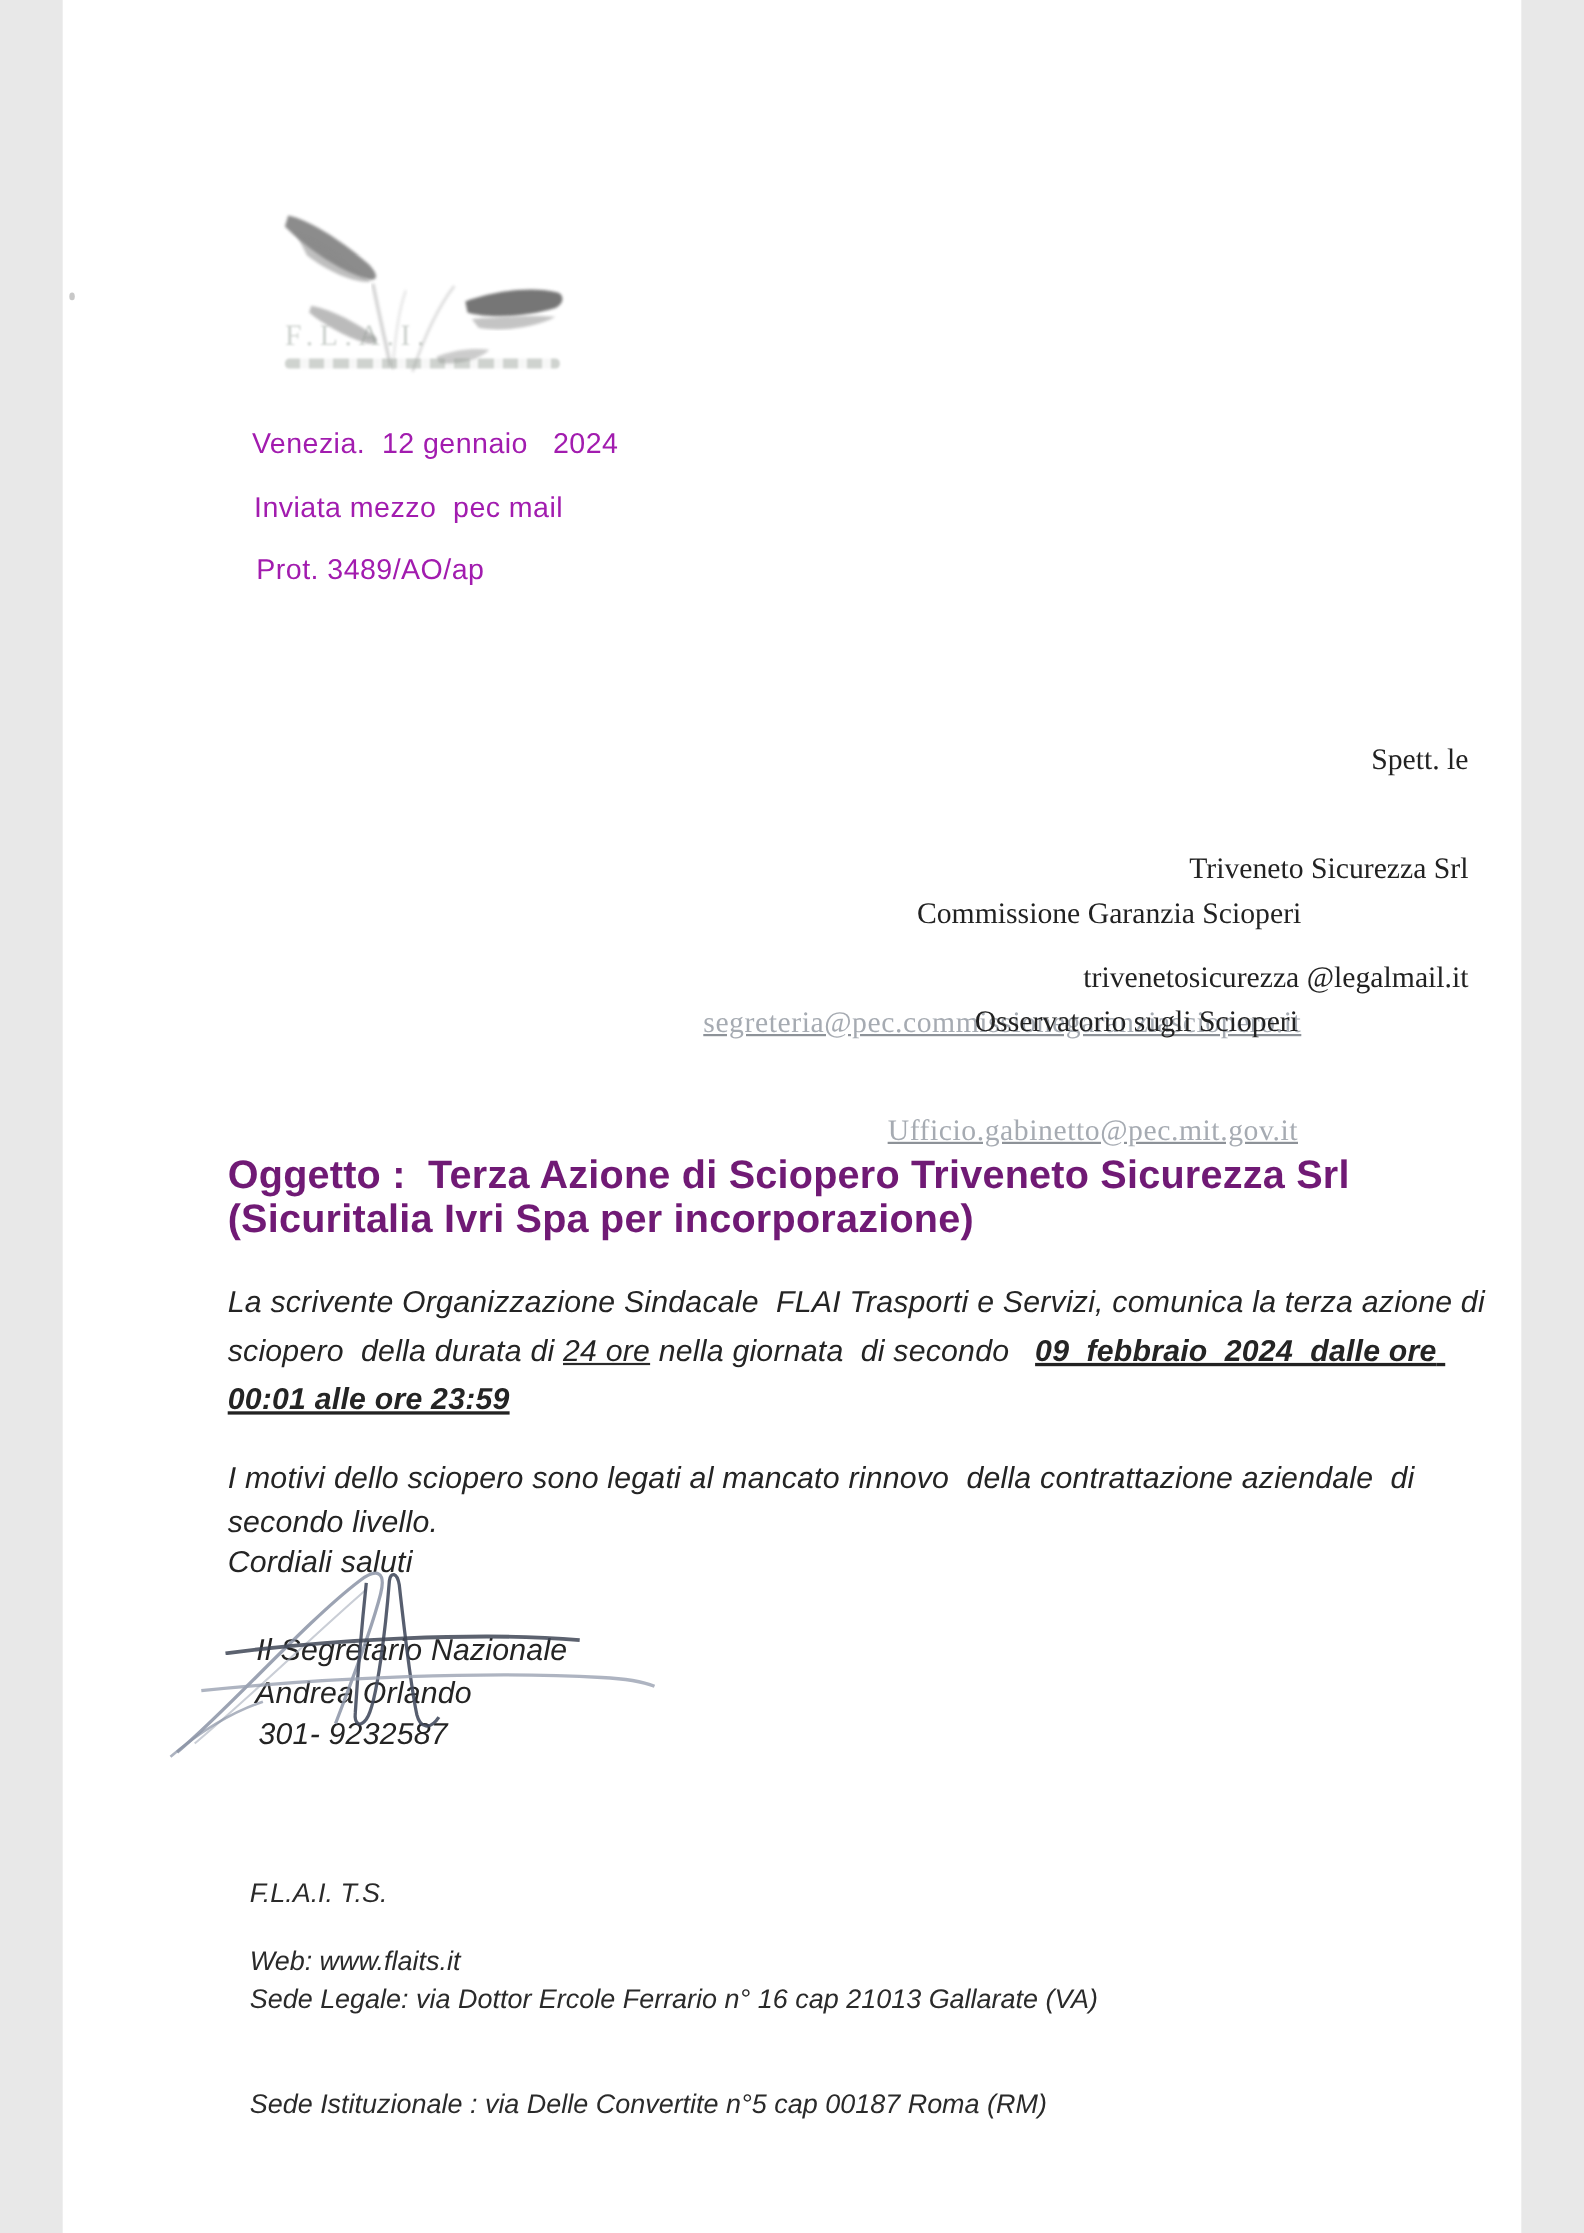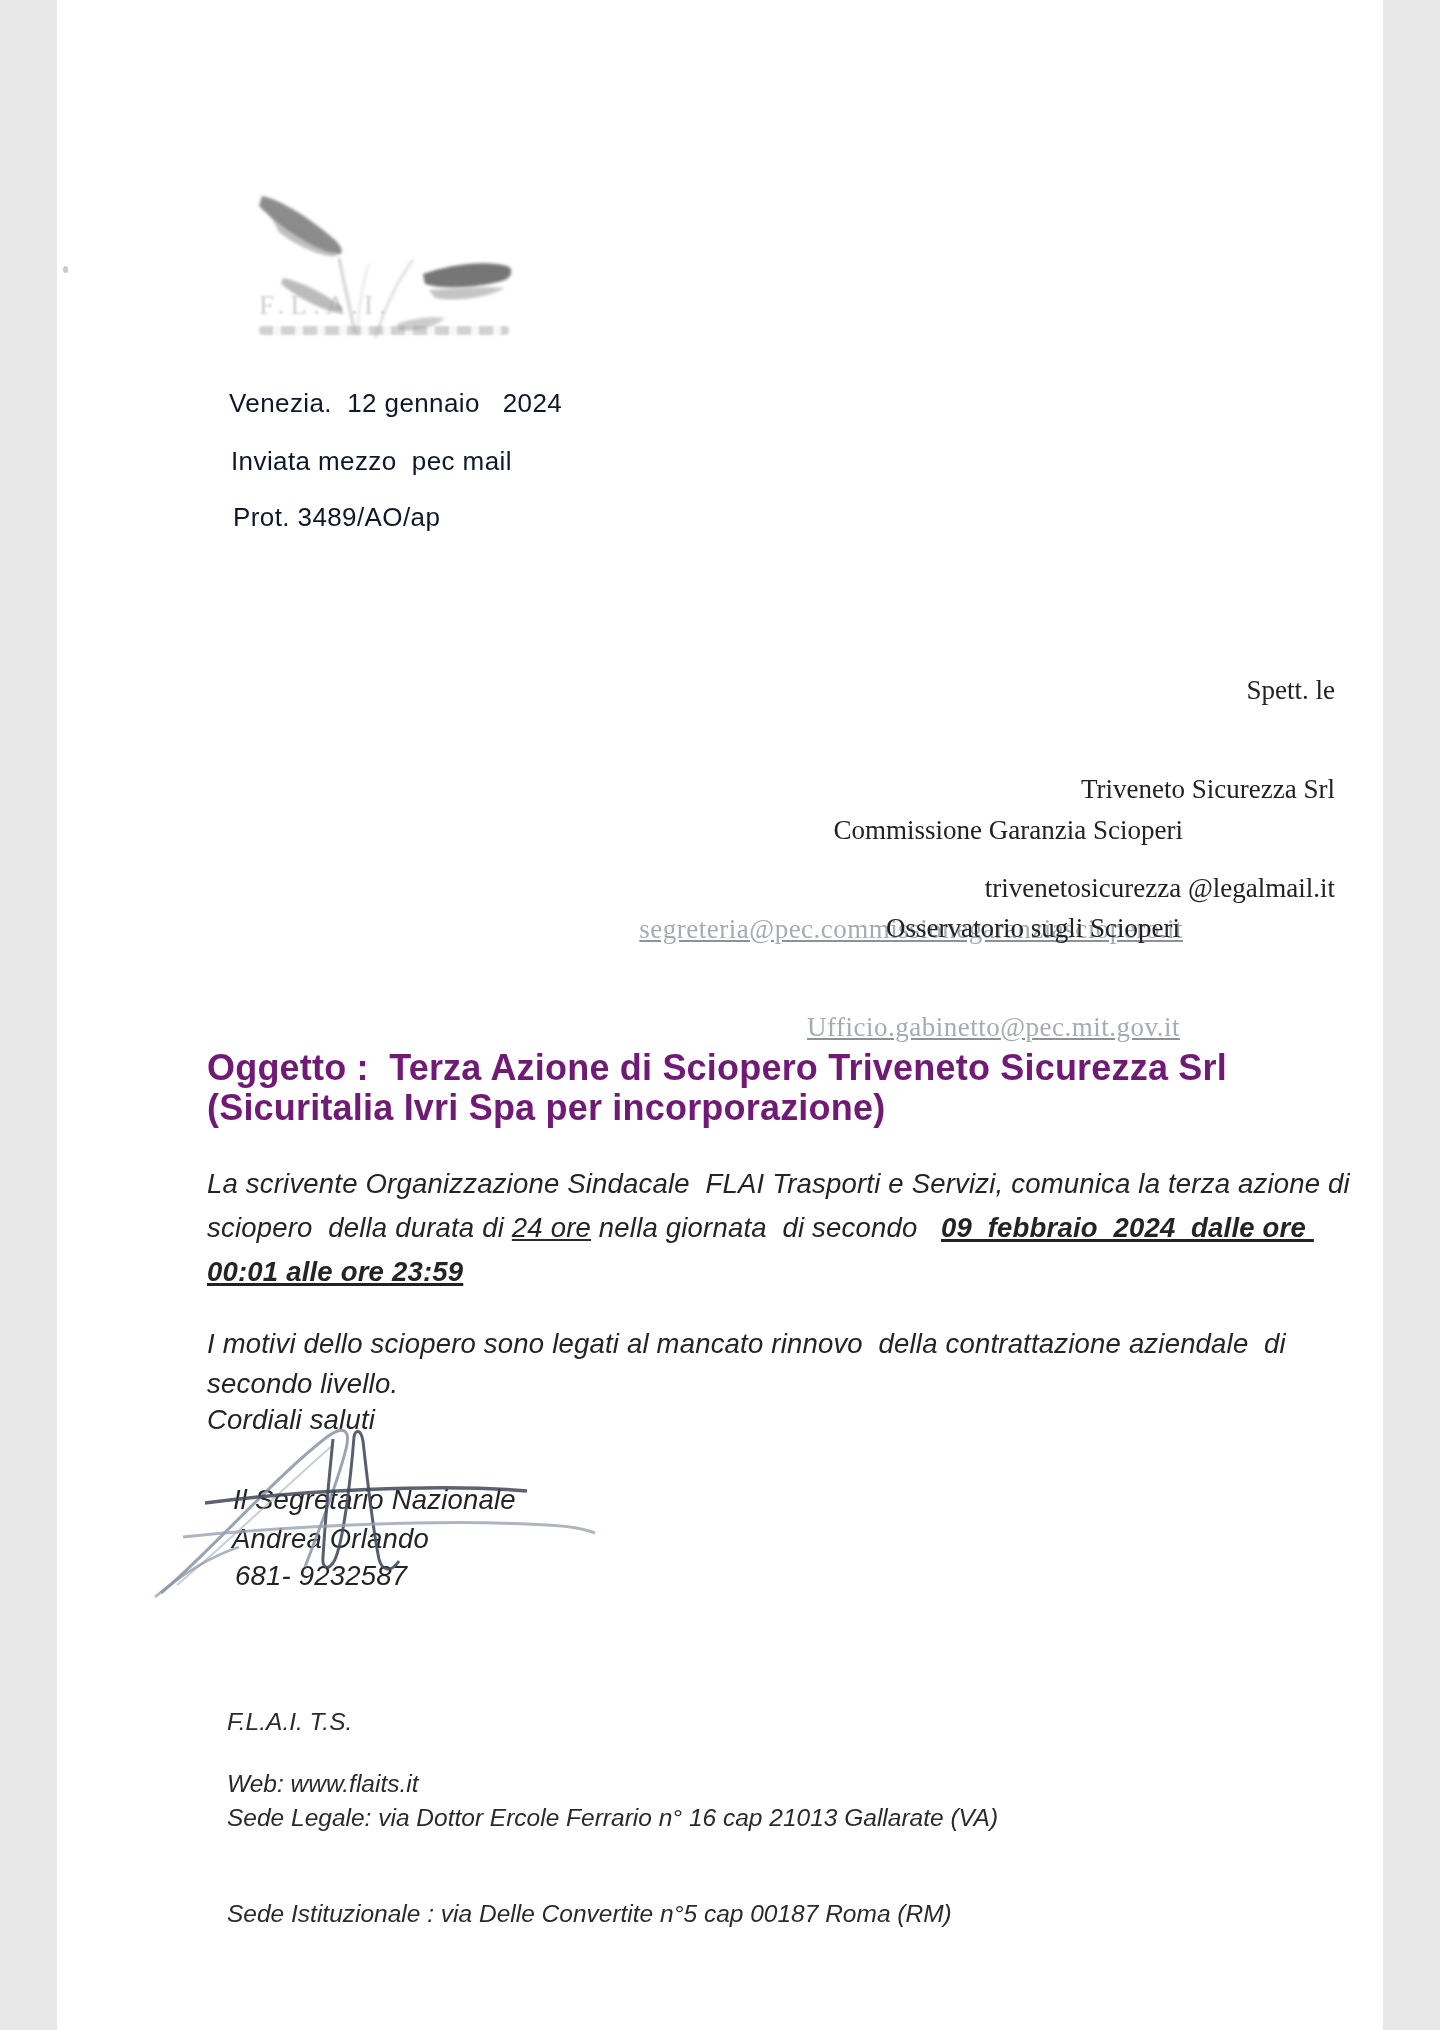--- a/index.html
+++ b/index.html
@@ -8,21 +8,21 @@
     width:1326px;height:2030px;
     margin:0 auto;
     background:#ffffff;
     overflow:hidden;
     font-family:"Liberation Sans",sans-serif;
     color:#1f1f1f;
   }
   .abs{position:absolute;white-space:pre-wrap;}
 
   
-  .typed{font-size:26px;color:#0f172a;letter-spacing:.4px;}
+  .typed{font-size:26px;color:#a21caf;letter-spacing:.4px;}
 
   
   .serifblock{
     font-family:"Liberation Serif",serif;
     font-size:27px;line-height:33px;color:#222;
     text-align:right;
   }
   .faded-link{
     color:#a6abb2;
     text-decoration:underline;
@@ -123,21 +123,21 @@
   <p class="abs subject" style="left:150px;top:1048px;width:1165px;margin:0;">Oggetto :  Terza Azione di Sciopero Triveneto Sicurezza Srl (Sicuritalia Ivri Spa per incorporazione)</p>
 
   <p class="abs bodytext lh44" style="left:150px;top:1162px;width:1165px;margin:0;"><span>La scrivente Organizzazione Sindacale  FLAI Trasporti e Servizi, comunica la terza azione di sciopero  della durata di </span><span class="u">24 ore</span><span> nella giornata  di secondo   </span><span class="bu">09  febbraio  2024  dalle ore 00:01 alle ore 23:59</span></p>
 
   <p class="abs bodytext lh40" style="left:150px;top:1324px;width:1120px;margin:0;">I motivi dello sciopero sono legati al mancato rinnovo  della contrattazione aziendale  di secondo livello.</p>
 
   <p class="abs bodytext" style="left:150px;top:1404px;margin:0;">Cordiali saluti</p>
 
   <p class="abs bodytext" style="left:176px;top:1484px;margin:0;">Il Segretario Nazionale</p>
   <p class="abs bodytext" style="left:175px;top:1523px;margin:0;">Andrea Orlando</p>
-  <p class="abs bodytext" style="left:178px;top:1560px;margin:0;">681- 9232587</p>
+  <p class="abs bodytext" style="left:178px;top:1560px;margin:0;">301- 9232587</p>
 
   <svg class="abs" style="left:90px;top:1415px;" width="480" height="200" viewBox="0 0 480 200">
     <defs>
         <filter id="b2">
           <feGaussianBlur stdDeviation="0.5"></feGaussianBlur>
         </filter>
       </defs>
 
     <path d="M14 178 C60 140 130 60 180 22 C196 10 204 14 199 34 C190 70 170 120 158 152" stroke="#8b94a6" stroke-width="3" fill="none" opacity="0.85" filter="url(#b2)"></path>
     <path d="M30 170 C80 128 140 70 186 30" stroke="#a7aebb" stroke-width="2" fill="none" opacity="0.6" filter="url(#b2)"></path>

